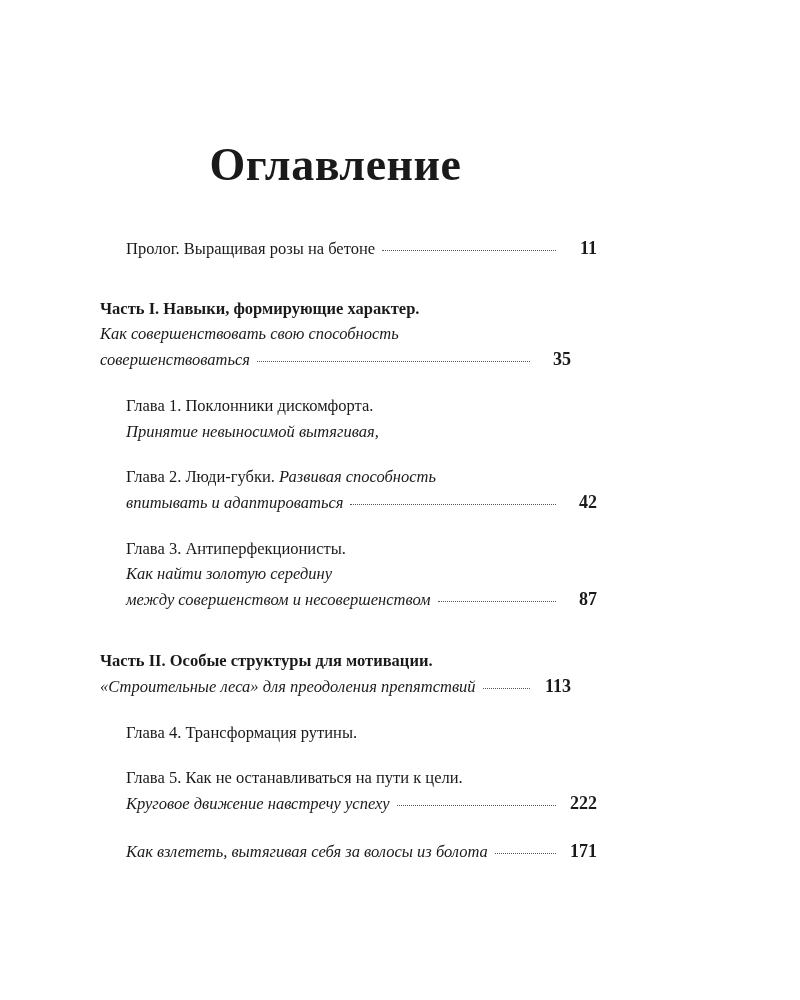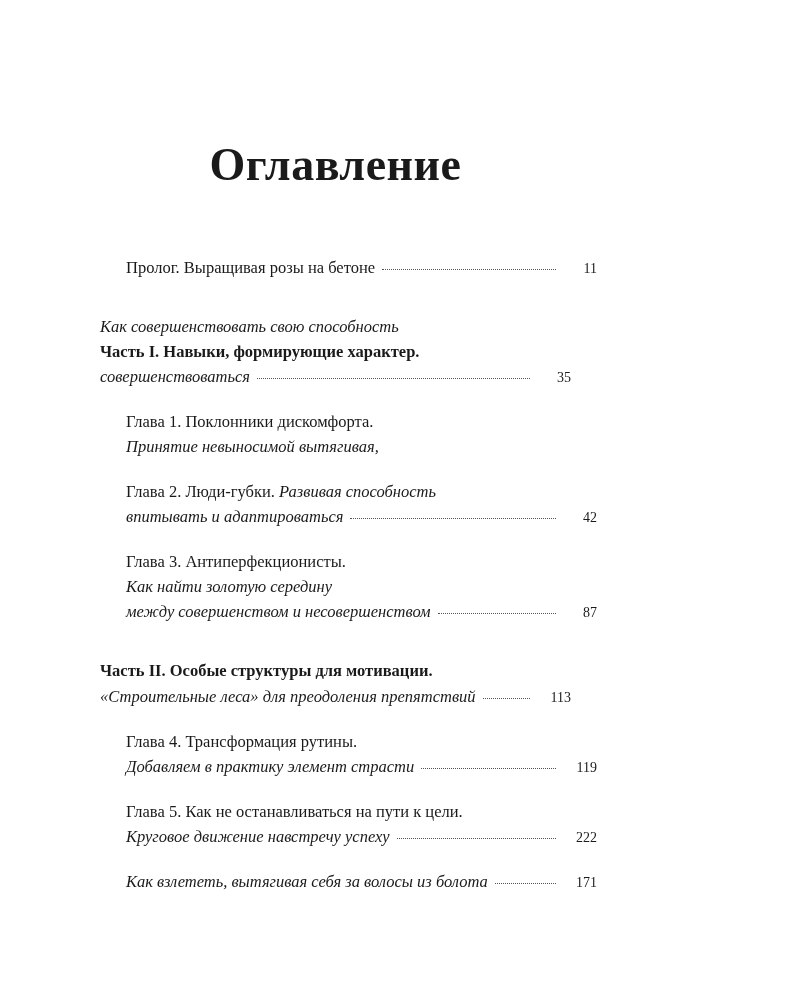--- a/index.html
+++ b/index.html
@@ -35,21 +35,21 @@
   .toc-list {
     margin: 0;
     padding: 0;
     list-style: none;
   }
   .entry {
     margin: 0;
     padding: 0;
   }
   
-  .entry.prolog { margin-top: 64px; }
+  .entry.prolog { margin-top: 44px; }
   .entry.part   { margin-top: 34px; }
   .entry.chapter{ margin-top: 20px; }
 
   .line {
     display: flex;
     align-items: baseline;
     width: 100%;
     font-size: 16.5px;
     line-height: 1.52;
   }
@@ -62,21 +62,22 @@
     position: relative;
     top: -3px;
     border-bottom: 1px dotted #555;
     height: 0;
     min-width: 16px;
   }
   .pagenum {
     flex: 0 0 auto;
     width: 34px;
     text-align: right;
-    font-size: 14px;
+    font-size: 18px;
+    font-weight: bold;
   }
   .spacer-num {
     flex: 0 0 auto;
     width: 34px;
   }
 
   
   .roman { font-style: normal; }
   .italic { font-style: italic; }
   .bold { font-weight: 700; }
@@ -100,26 +101,26 @@
   <ul class="toc-list">
       <li class="entry prolog">
         <div class="line">
           <span class="txt roman">Пролог. Выращивая розы на бетоне</span>
           <span class="leader"></span>
           <span class="pagenum">11</span>
         </div>
       </li>
       <li class="entry part">
         <div class="line">
+          <span class="txt bold head">Часть I. Навыки, формирующие характер.</span>
+          <span class="leader" style="border-bottom: none;"></span>
+          <span class="spacer-num"></span>
+        </div>
+        <div class="line">
           <span class="txt italic">Как совершенствовать свою способность</span>
-          <span class="leader" style="border-bottom: none;"></span>
-          <span class="spacer-num"></span>
-        </div>
-        <div class="line">
-          <span class="txt bold head">Часть I. Навыки, формирующие характер.</span>
           <span class="leader" style="border-bottom: none;"></span>
           <span class="spacer-num"></span>
         </div>
         <div class="line">
           <span class="txt italic">совершенствоваться</span>
           <span class="leader"></span>
           <span class="pagenum">35</span>
         </div>
       </li>
       <li class="entry chapter">
@@ -175,25 +176,20 @@
           <span class="leader"></span>
           <span class="pagenum">113</span>
         </div>
       </li>
       <li class="entry chapter">
         <div class="line">
           <span class="txt roman">Глава 4. Трансформация рутины.</span>
           <span class="leader" style="border-bottom: none;"></span>
           <span class="spacer-num"></span>
         </div>
-        <div class="line">
-          <span class="txt italic">Добавляем в практику элемент страсти</span>
-          <span class="leader"></span>
-          <span class="pagenum">119</span>
-        </div>
       </li>
       <li class="entry chapter">
         <div class="line">
           <span class="txt roman">Глава 5. Как не останавливаться на пути к цели.</span>
           <span class="leader" style="border-bottom: none;"></span>
           <span class="spacer-num"></span>
         </div>
         <div class="line">
           <span class="txt italic">Круговое движение навстречу успеху</span>
           <span class="leader"></span>

